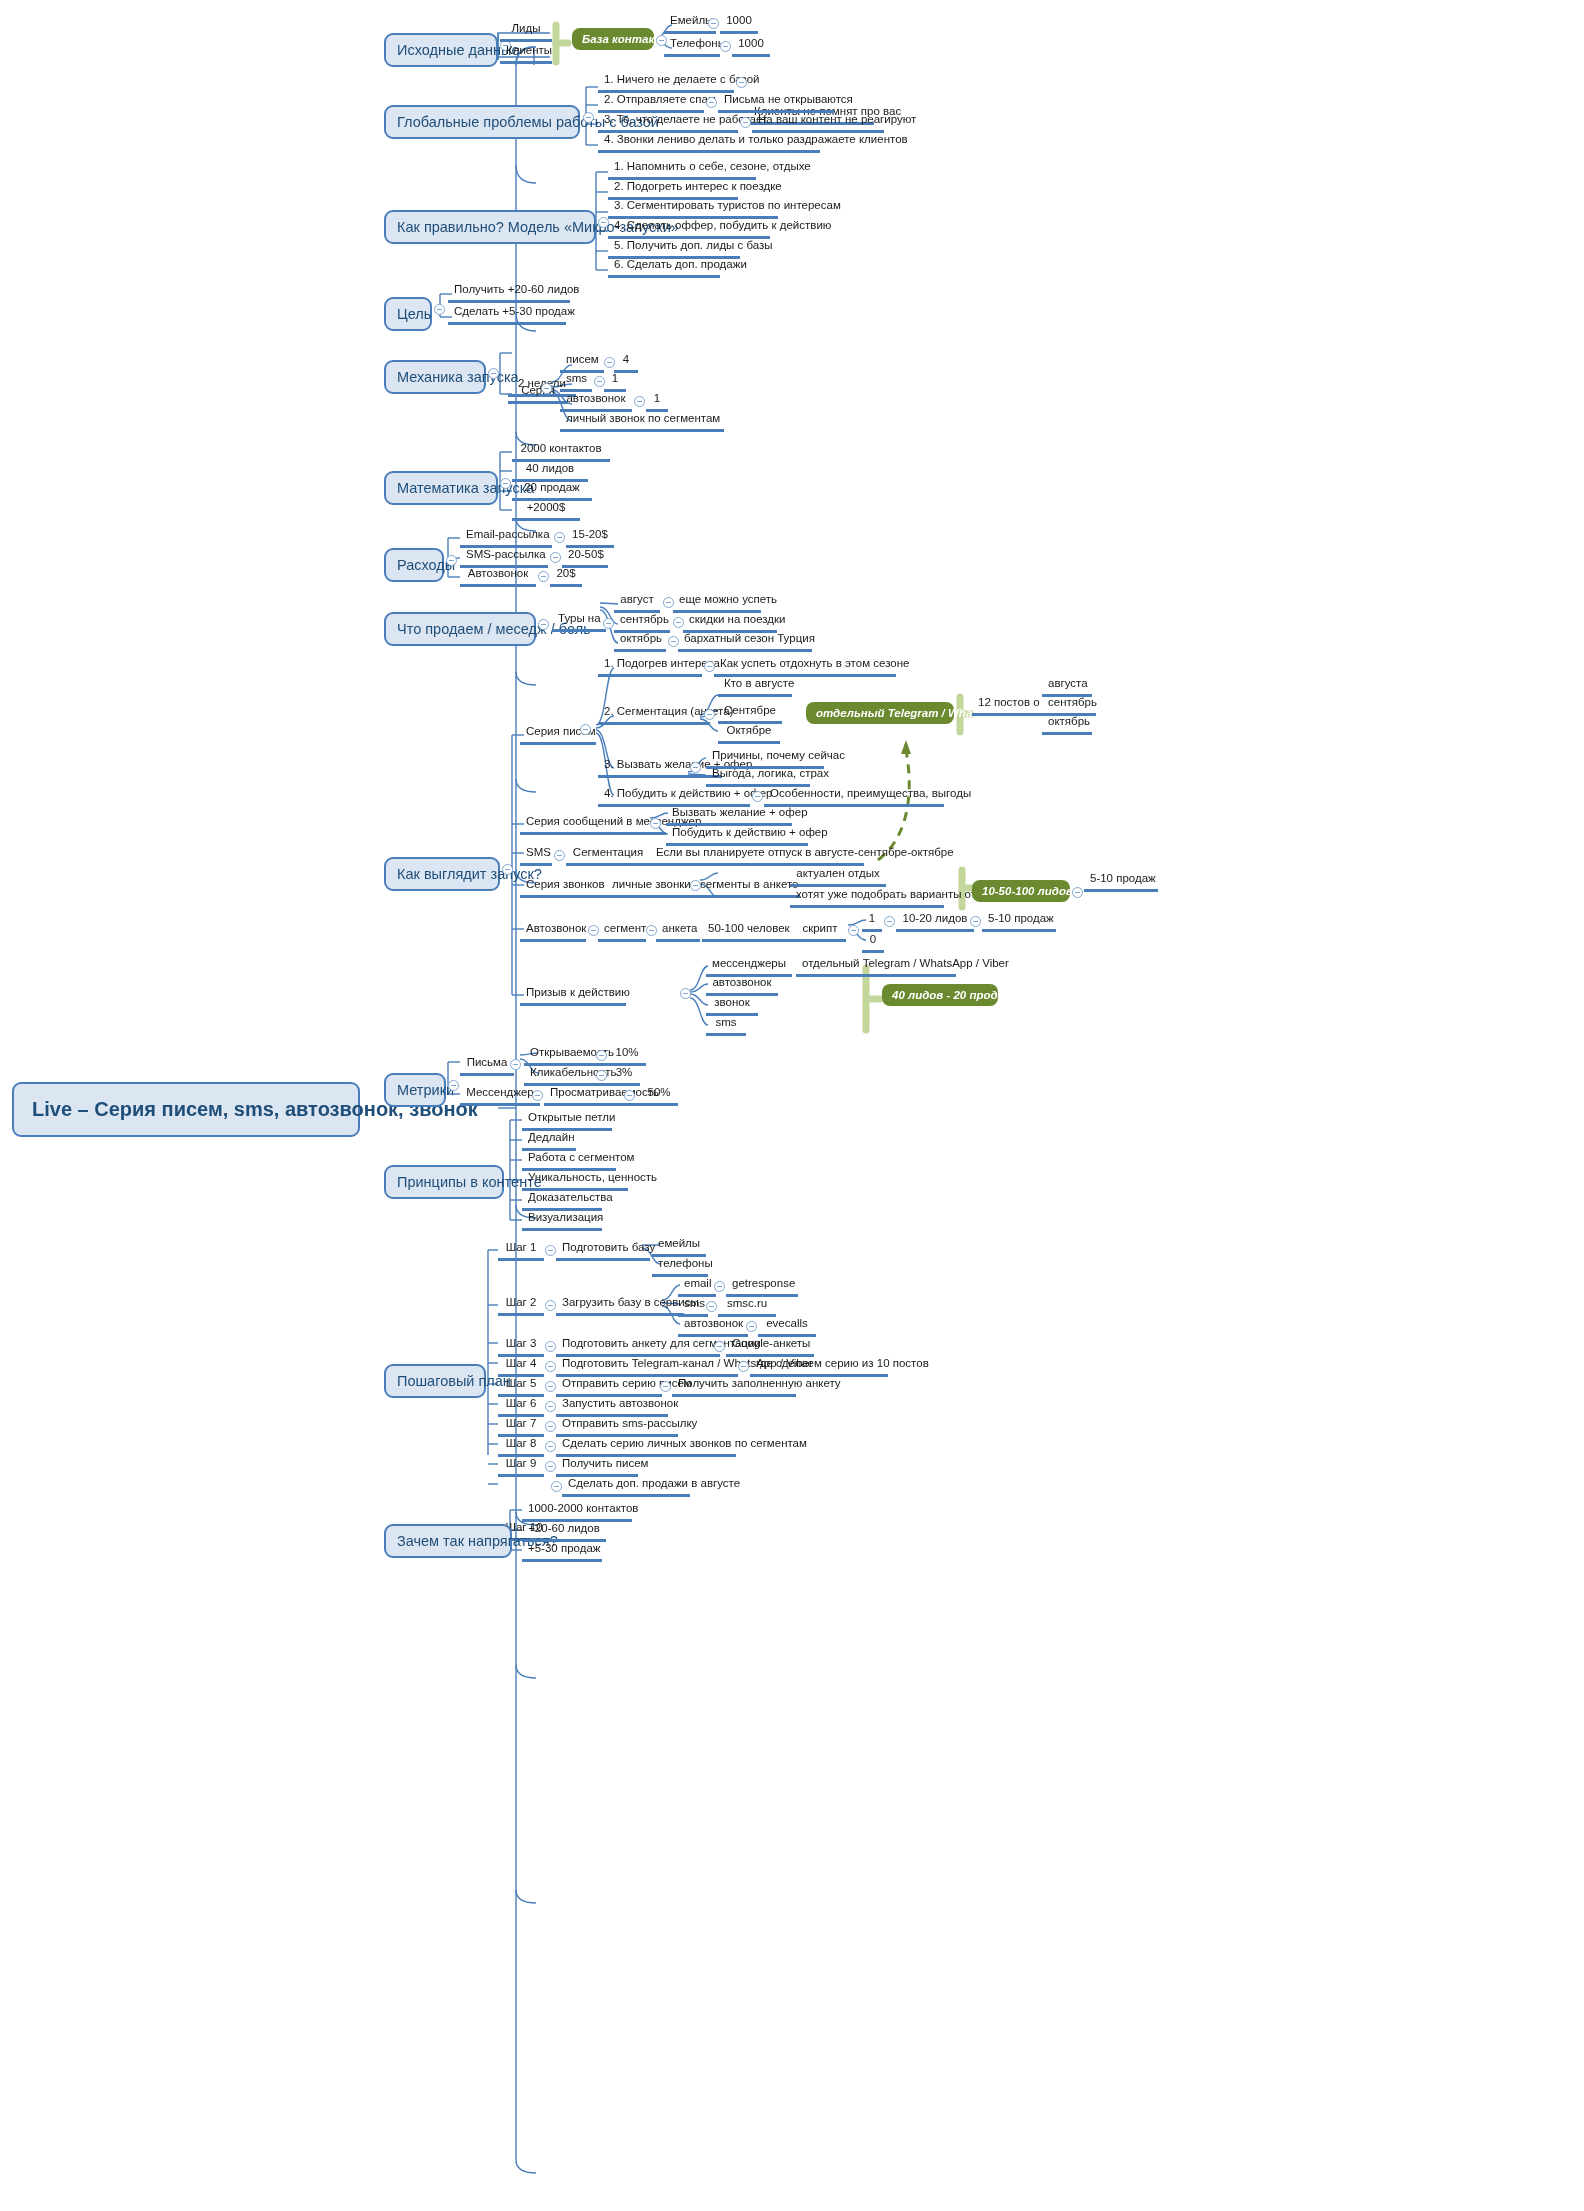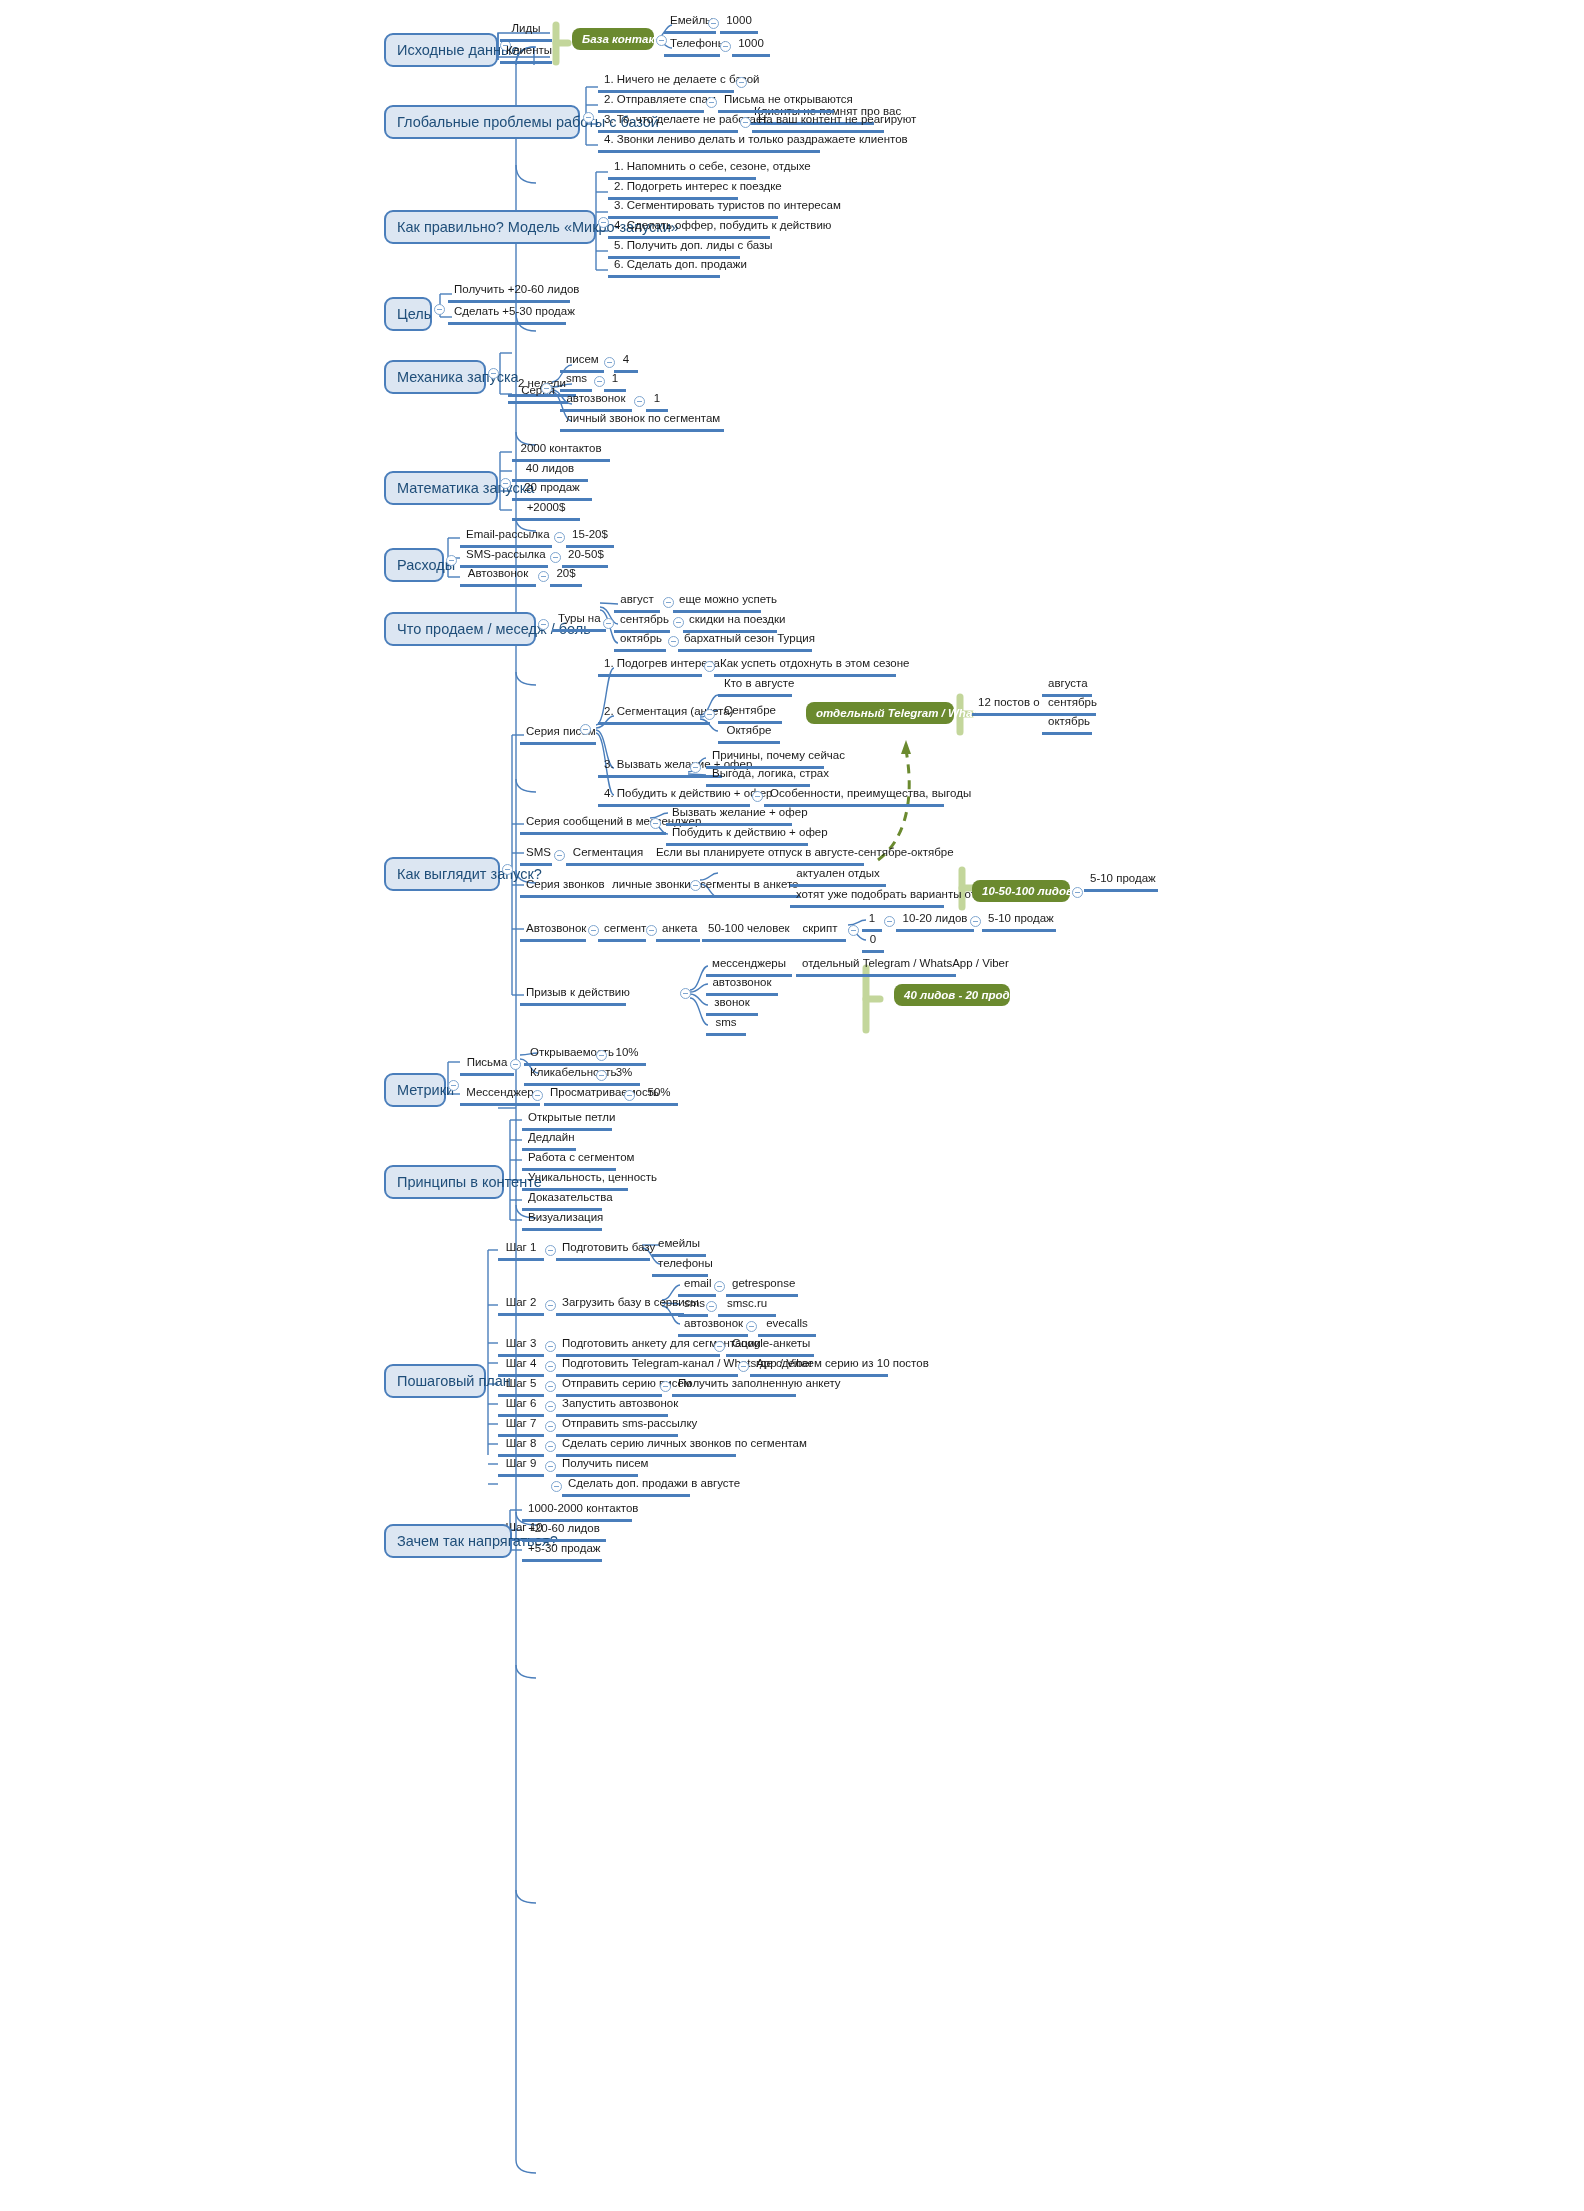--- a/index.html
+++ b/index.html
@@ -255,20 +255,21 @@
     <path d="M866 968 L866 1030"></path>
         <path d="M866 999 L880 999"></path>
   </g>
 
   <g fill="none" stroke="#6b8a2f" stroke-width="3" stroke-dasharray="9 7">
     <path d="M878 860 C905 840 915 800 906 750"></path>
   </g>
   <polygon points="906,740 901,754 911,754" fill="#6b8a2f"></polygon>
 </svg>
 
+<div class="node root" style="left:12px;top:1082px;width:348px;">Live – Серия писем, sms, автозвонок, звонок</div>
 
 <div class="node branch" style="left:384px;top:33px;width:114px;">Исходные данные</div>
 <div class="handle" style="left:500px;top:40px;"></div>
 <div class="node leaf" style="left:500px;top:21px;width:52px;">Лиды</div>
 <div class="node leaf" style="left:500px;top:43px;width:52px;">Клиенты</div>
 
 <div class="node green" style="left:572px;top:28px;width:82px;">База контактов</div>
 <div class="handle" style="left:656px;top:35px;"></div>
 <div class="node leaf" style="left:664px;top:13px;width:52px;">Емейлы</div>
 <div class="handle" style="left:708px;top:18px;"></div>
@@ -433,21 +434,21 @@
 <div class="node leaf" style="left:982px;top:911px;width:74px;">5-10 продаж</div>
 <div class="node leaf" style="left:862px;top:932px;width:22px;">0</div>
 
 <div class="node leaf" style="left:520px;top:985px;width:106px;">Призыв к действию</div>
 <div class="handle" style="left:680px;top:988px;"></div>
 <div class="node leaf" style="left:706px;top:956px;width:86px;">мессенджеры</div>
 <div class="node leaf" style="left:796px;top:956px;width:160px;">отдельный Telegram / WhatsApp / Viber</div>
 <div class="node leaf" style="left:706px;top:975px;width:72px;">автозвонок</div>
 <div class="node leaf" style="left:706px;top:995px;width:52px;">звонок</div>
 <div class="node leaf" style="left:706px;top:1015px;width:40px;">sms</div>
-<div class="node green" style="left:882px;top:984px;width:116px;margin-left:12px;">40 лидов - 20 продаж</div>
+<div class="node green" style="left:882px;top:984px;width:116px;">40 лидов - 20 продаж</div>
 
 <div class="node branch" style="left:384px;top:1073px;width:62px;">Метрики</div>
 <div class="handle" style="left:448px;top:1080px;"></div>
 <div class="node leaf" style="left:460px;top:1055px;width:54px;">Письма</div>
 <div class="handle" style="left:510px;top:1059px;"></div>
 <div class="node leaf" style="left:524px;top:1045px;width:92px;">Открываемость</div>
 <div class="handle" style="left:596px;top:1050px;"></div>
 <div class="node leaf" style="left:608px;top:1045px;width:38px;">10%</div>
 <div class="node leaf" style="left:524px;top:1065px;width:88px;">Кликабельность</div>
 <div class="handle" style="left:596px;top:1070px;"></div>

